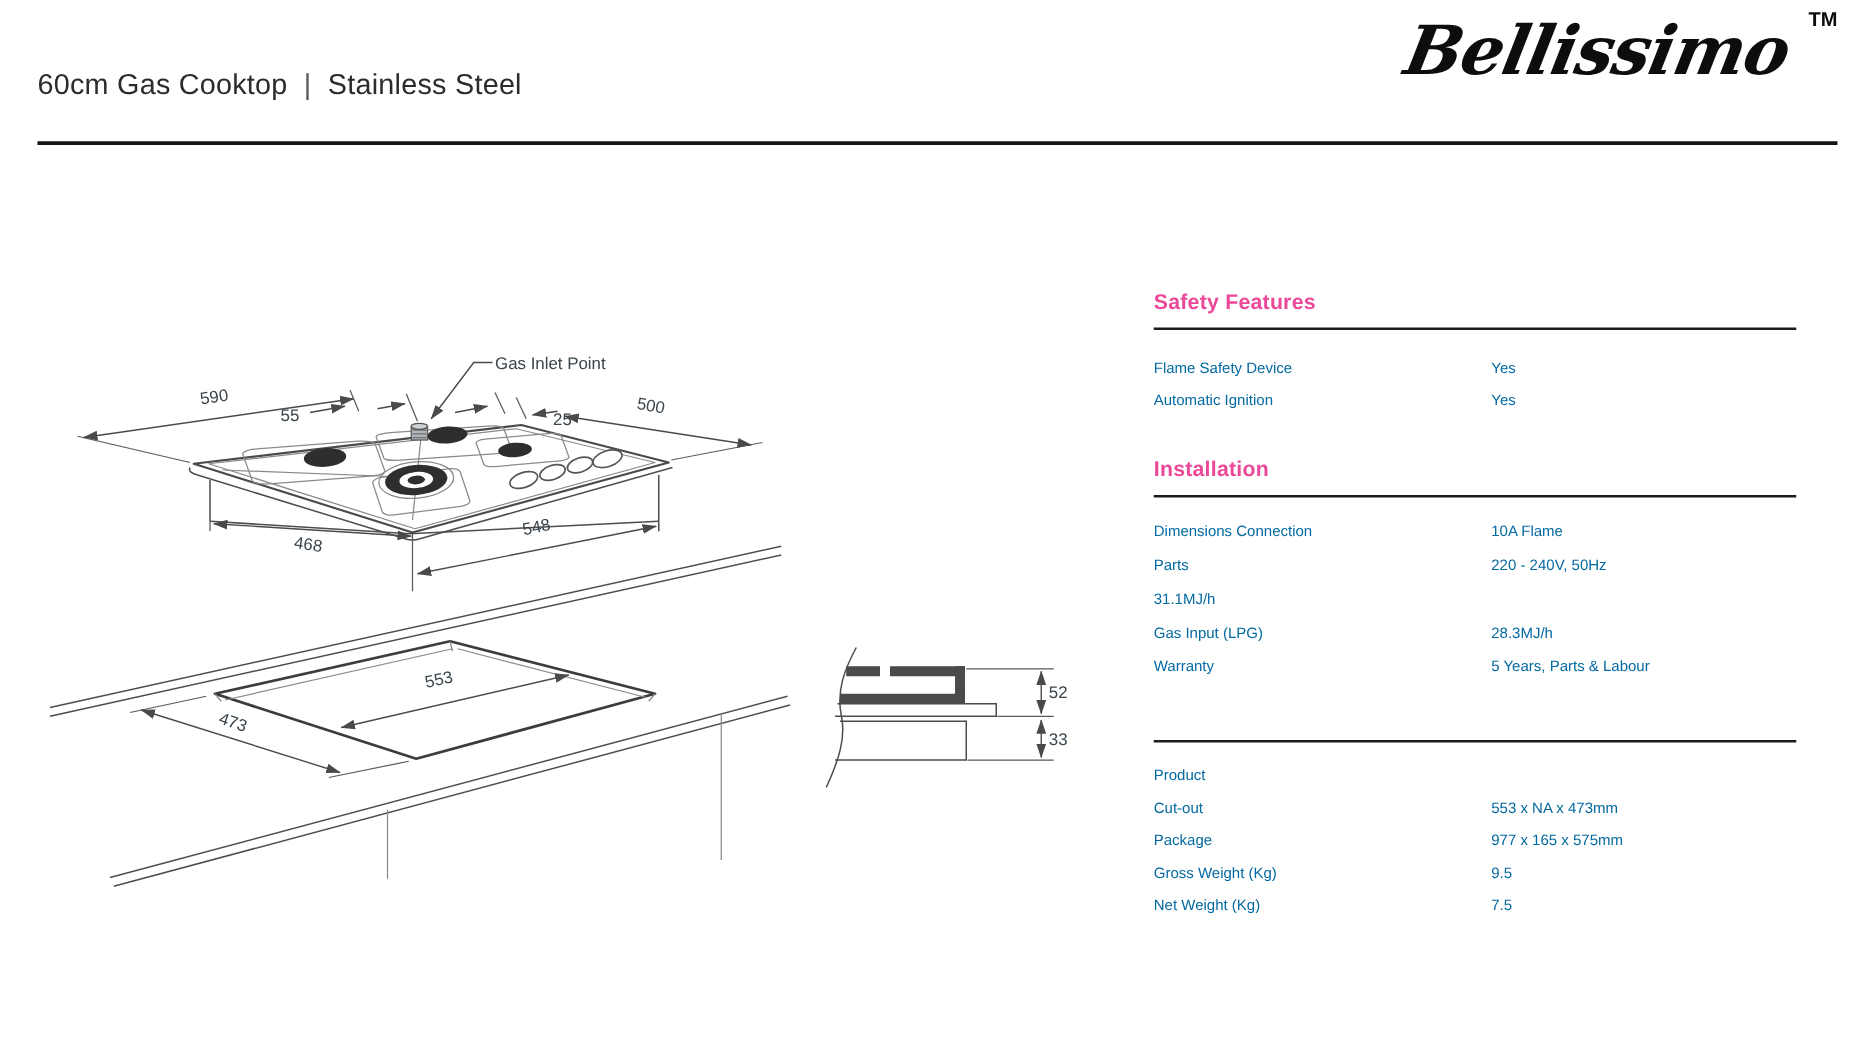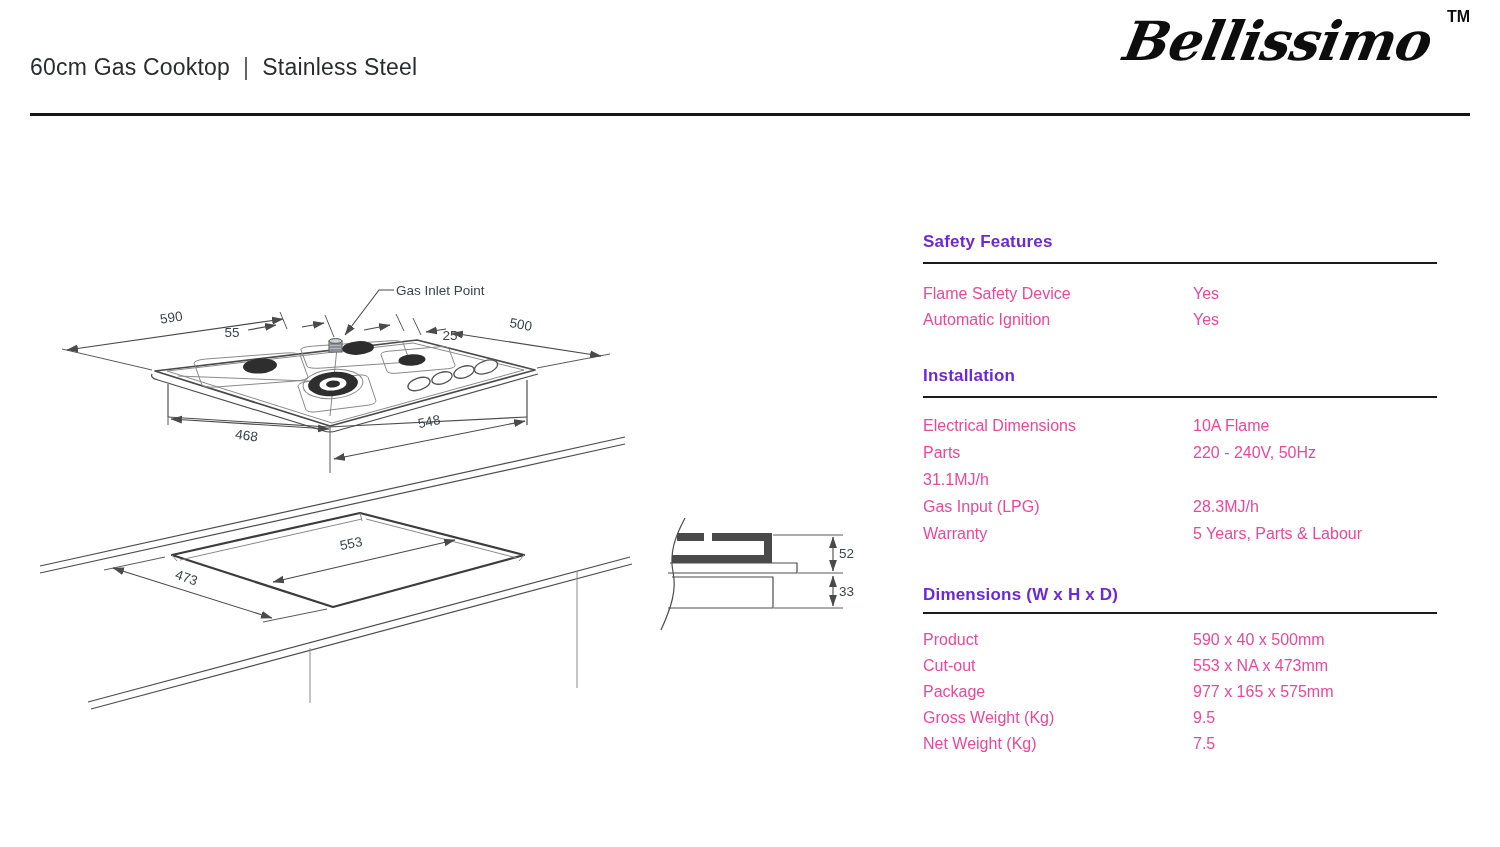--- a/index.html
+++ b/index.html
@@ -14,27 +14,27 @@
     font-size:54px;line-height:62px;transform:skewX(-11deg);letter-spacing:-1px;}
   .brand-tm{font-size:16px;font-weight:700;vertical-align:38px;margin-left:16px;letter-spacing:0;}
   .header-rule{position:absolute;left:30px;top:113px;width:1440px;height:3px;background:#161616;}
 
   
   .specs{position:absolute;left:923px;top:0;width:514px;height:847px;}
   .sec{position:absolute;left:0;width:100%;}
   .sec-safety{top:232px;}
   .sec-install{top:366px;}
   .sec-dims{top:585px;}
-  .sec h3{margin:0;font-size:17px;line-height:20px;font-weight:700;color:#6d28d9;letter-spacing:.2px;}
+  .sec h3{margin:0;font-size:17px;line-height:20px;font-weight:700;color:#ec4899;letter-spacing:.2px;}
   .sec .rule{height:2px;background:#1b1b1b;margin-top:10px;}
   .sec-dims .rule{margin-top:7px;}
   .rows{margin-top:17px;}
   .sec-install .rows{margin-top:14px;}
   .sec-dims .rows{margin-top:13px;}
-  .row{display:flex;font-size:16px;line-height:26px;color:#ec4899;align-items:flex-end;}
+  .row{display:flex;font-size:12px;line-height:26px;color:#0369a1;align-items:flex-end;}
   .sec-install .row{line-height:27px;}
   .row .lab{flex:0 0 270px;}
   .row .val{flex:1 1 auto;}
 
   
   .diagram{position:absolute;left:0;top:230px;width:900px;height:617px;}
   .ln{stroke:#4d4d4d;stroke-width:1.2;fill:none;}
   .ln-thin{stroke:#8a8a8a;stroke-width:1;fill:none;}
   .ln-thick{stroke:#3c3c3c;stroke-width:2.2;fill:#ffffff;}
   .dim{stroke:#4a4a4a;stroke-width:1.1;fill:none;}
@@ -206,21 +206,21 @@
           <span class="val">Yes</span>
         </div>
       </div>
     </div>
 
     <div class="sec sec-install">
       <h3>Installation</h3>
       <div class="rule"></div>
       <div class="rows">
         <div class="row">
-          <span class="lab">Electrical Dimensions</span>
+          <span class="lab">Dimensions Connection</span>
           <span class="val">10A Flame</span>
         </div>
         <div class="row">
           <span class="lab">Parts</span>
           <span class="val">220 - 240V, 50Hz</span>
         </div>
         <div class="row">
           <span class="val">31.1MJ/h</span>
         </div>
         <div class="row">
@@ -228,26 +228,24 @@
           <span class="val">28.3MJ/h</span>
         </div>
         <div class="row">
           <span class="lab">Warranty</span>
           <span class="val">5 Years, Parts &amp; Labour</span>
         </div>
       </div>
     </div>
 
     <div class="sec sec-dims">
-      <h3>Dimensions (W x H x D)</h3>
       <div class="rule"></div>
       <div class="rows">
         <div class="row">
           <span class="lab">Product</span>
-          <span class="val">590 x 40 x 500mm</span>
         </div>
         <div class="row">
           <span class="lab">Cut-out</span>
           <span class="val">553 x NA x 473mm</span>
         </div>
         <div class="row">
           <span class="lab">Package</span>
           <span class="val">977 x 165 x 575mm</span>
         </div>
         <div class="row">

